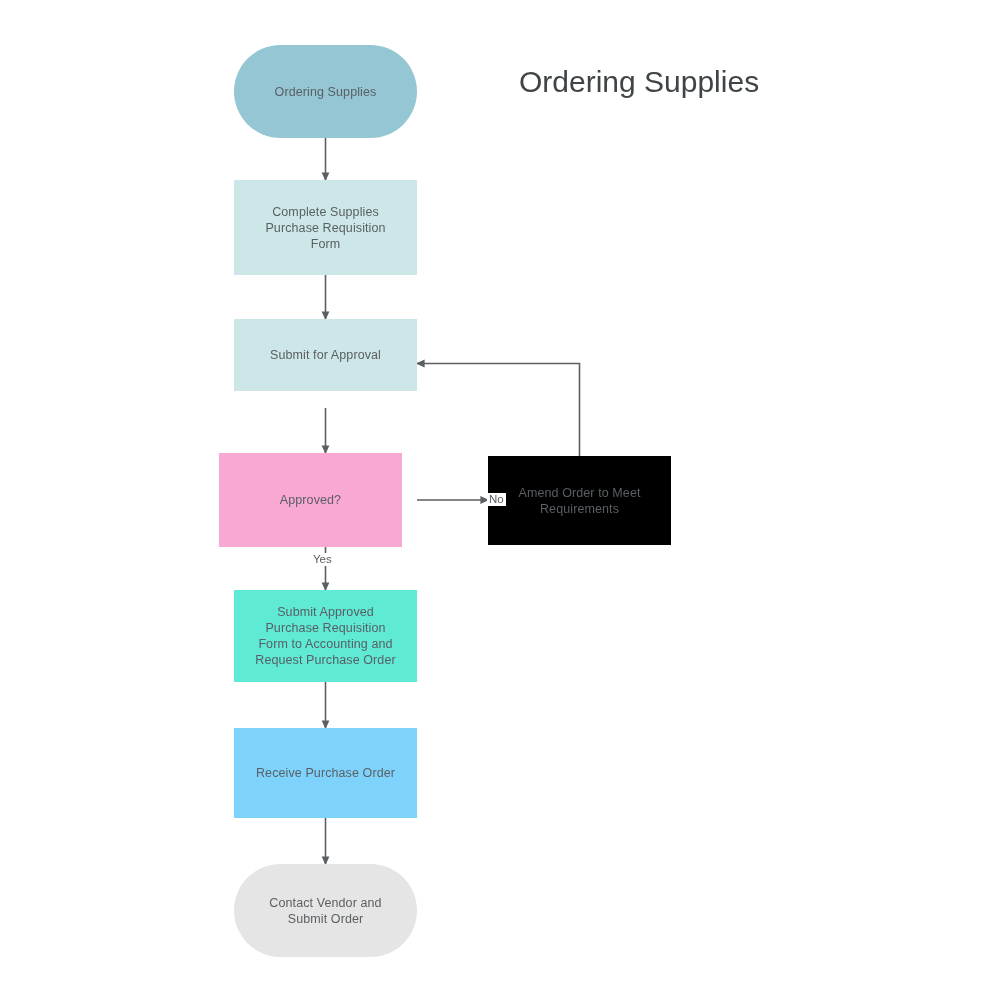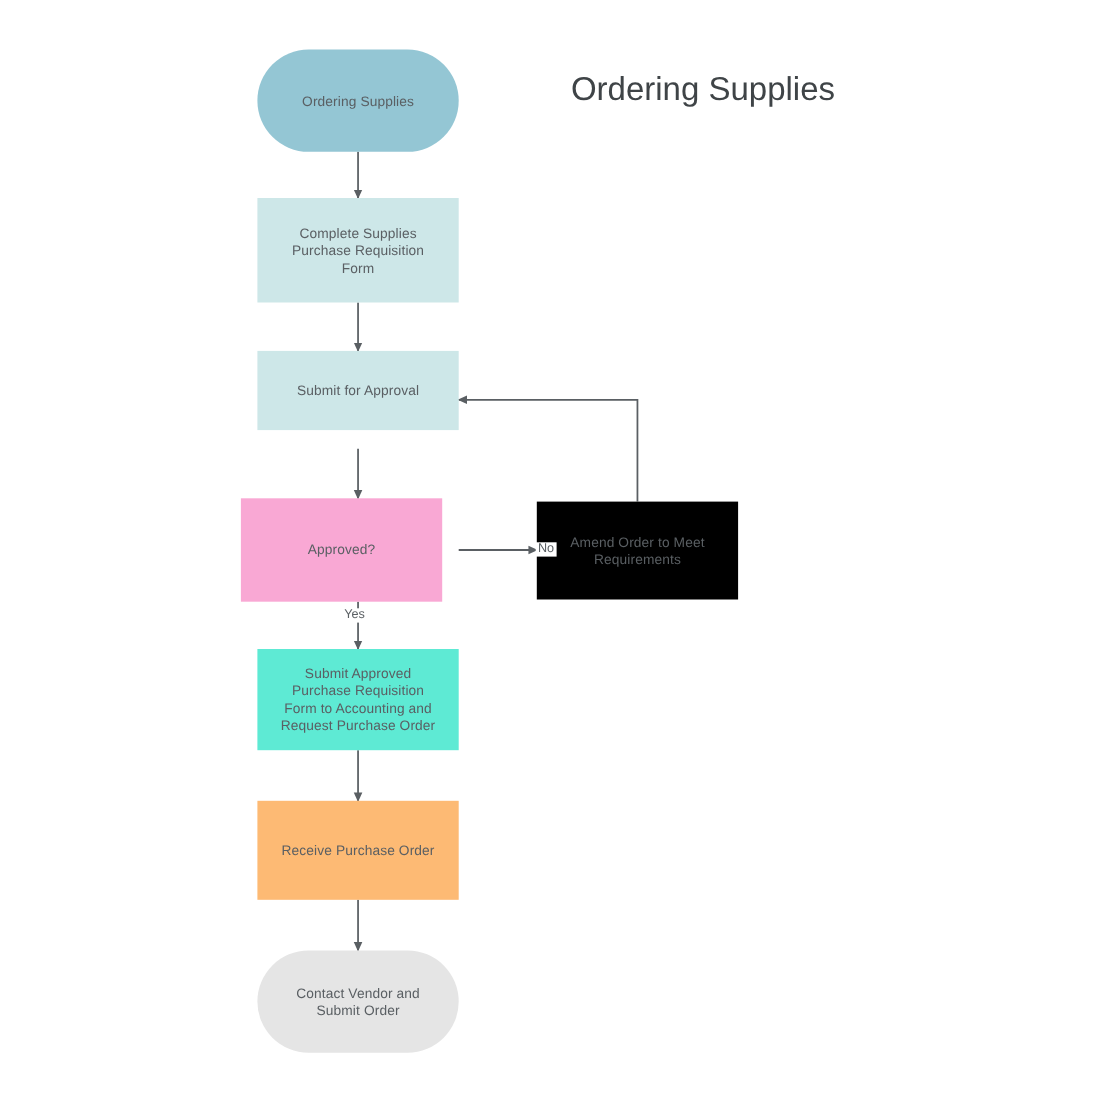--- a/index.html
+++ b/index.html
@@ -123,21 +123,21 @@
 Requirements</span>
   </div>
 
   <div class="node process" id="node-submit-accounting" style="left: 234px; top: 590px; width: 183px; height: 92px; background: #5eead4;">
     <span class="label">Submit Approved
 Purchase Requisition
 Form to Accounting and
 Request Purchase Order</span>
   </div>
 
-  <div class="node process" id="node-receive-po" style="left: 234px; top: 728px; width: 183px; height: 90px; background: #fdba74;">
+  <div class="node process" id="node-receive-po" style="left: 234px; top: 728px; width: 183px; height: 90px; background: #7dd3fc;">
     <span class="label">Receive Purchase Order</span>
   </div>
 
   <div class="node terminal" id="node-contact-vendor" style="left: 234px; top: 864px; width: 183px; height: 93px; background: #e5e5e5;">
     <span class="label">Contact Vendor and
 Submit Order</span>
   </div>
 
   <div class="edge-label" id="label-no" style="left: 441px; top: 493px; color: rgb(90, 95, 99); margin-left: 46px;">No</div>
   <div class="edge-label" id="label-yes" style="left: 311px; top: 553px; color: rgb(90, 95, 99);">Yes</div>

